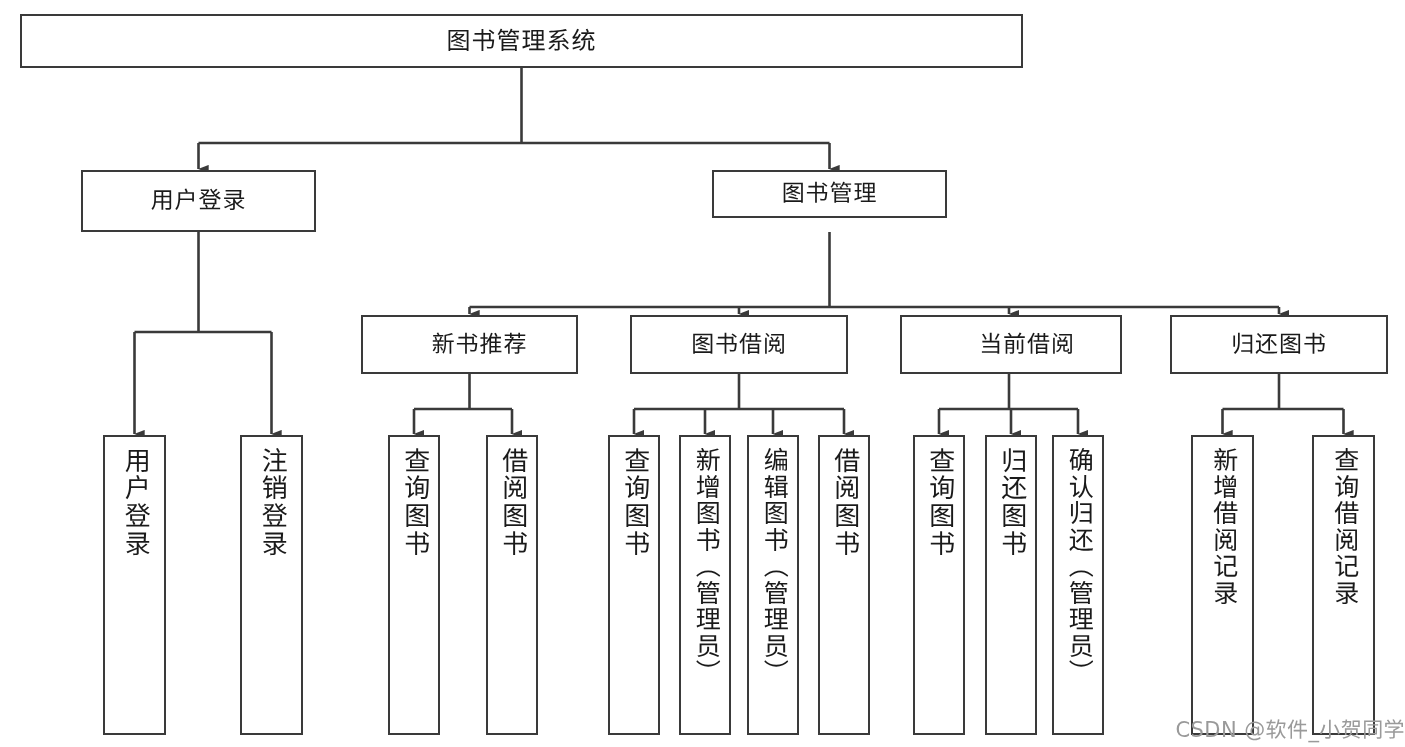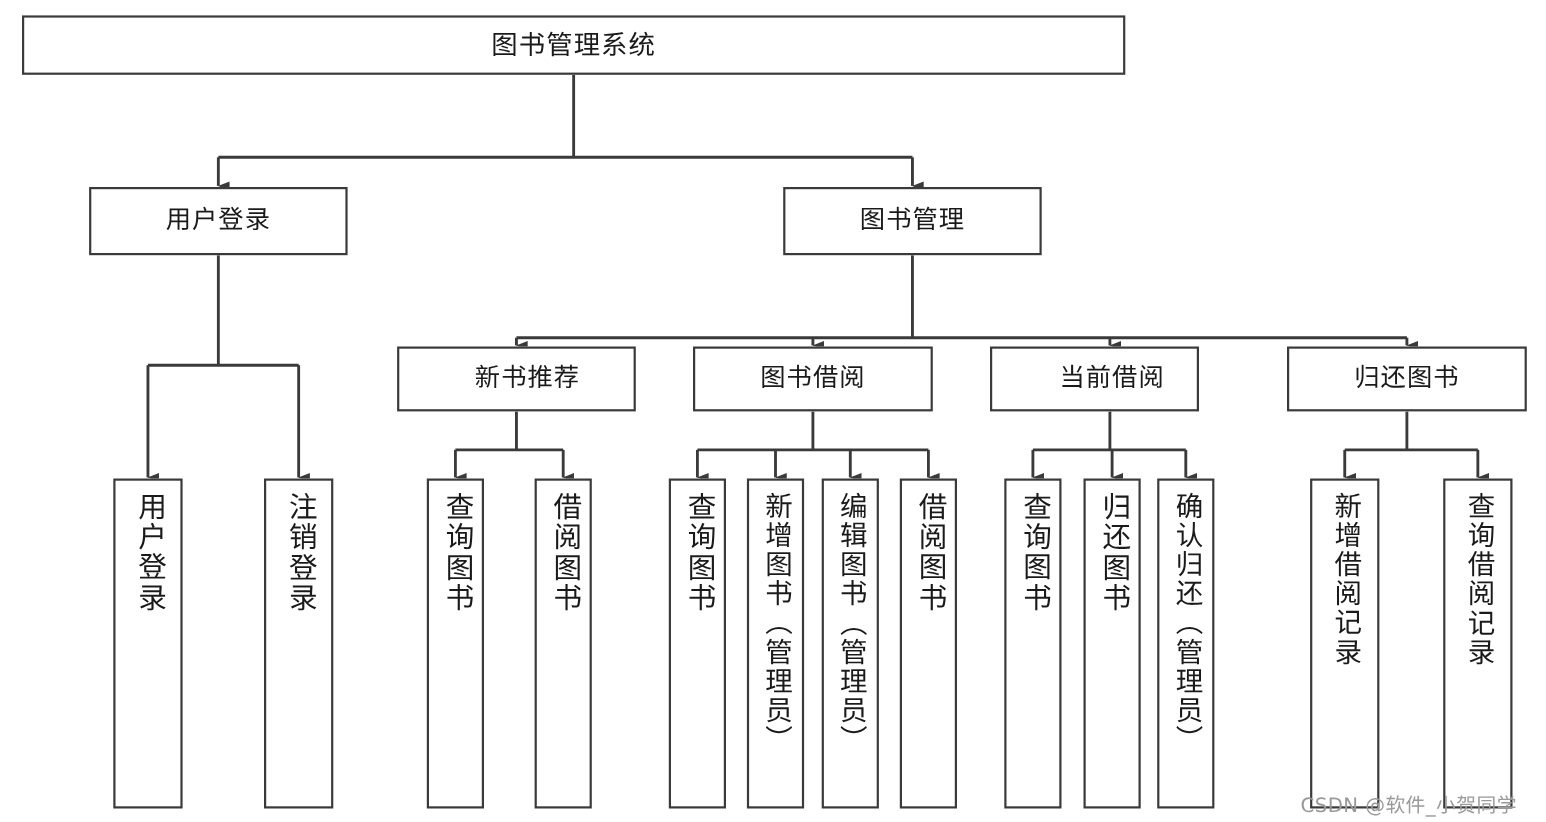--- a/index.html
+++ b/index.html
@@ -62,23 +62,23 @@
     font-size: 26px;
     line-height: 1.06;
     letter-spacing: 0.06em;
     white-space: nowrap;
   }
   .node.v.tall .label {
     font-size: 25px;
   }
   .watermark {
     position: absolute;
-    right: 26px;
+    right: 0;
     bottom: 4px;
-    font-size: 18px;
+    font-size: 21px;
     color: #9a9a9a;
     letter-spacing: 0.02em;
     z-index: 5;
     white-space: nowrap;
     font-family: "DejaVu Sans", "Liberation Sans", sans-serif;
   }
 </style>
 </head>
 <body>
 
@@ -127,30 +127,30 @@
       </g>
   </svg>
 
   <div id="node-layer">
       <div class="node h root tall" style="left: 20px; top: 14px; width: 1003px; height: 54px;">
         <span class="label">图书管理系统</span>
       </div>
       <div class="node h" style="left: 81px; top: 170px; width: 235px; height: 62px;">
         <span class="label">用户登录</span>
       </div>
-      <div class="node h" style="left: 712px; top: 170px; width: 235px; height: 62px;">
+      <div class="node h" style="left: 712px; top: 170px; width: 235px; height: 48px;">
         <span class="label">图书管理</span>
       </div>
       <div class="node h" style="left: 361px; top: 315px; width: 217px; height: 59px; padding-left: 20px;">
         <span class="label">新书推荐</span>
       </div>
       <div class="node h" style="left: 630px; top: 315px; width: 218px; height: 59px; justify-content: center;">
         <span class="label">图书借阅</span>
       </div>
-      <div class="node h" style="left: 900px; top: 315px; width: 190px; height: 59px; padding-left: 32px;">
+      <div class="node h" style="left: 900px; top: 315px; width: 222px; height: 59px; padding-left: 32px;">
         <span class="label">当前借阅</span>
       </div>
       <div class="node h" style="left: 1170px; top: 315px; width: 218px; height: 59px;">
         <span class="label">归还图书</span>
       </div>
       <div class="node v" style="left: 103px; top: 435px; width: 63px; height: 300px;">
         <span class="label">用户登录</span>
       </div>
       <div class="node v" style="left: 240px; top: 435px; width: 63px; height: 300px;">
         <span class="label">注销登录</span>

